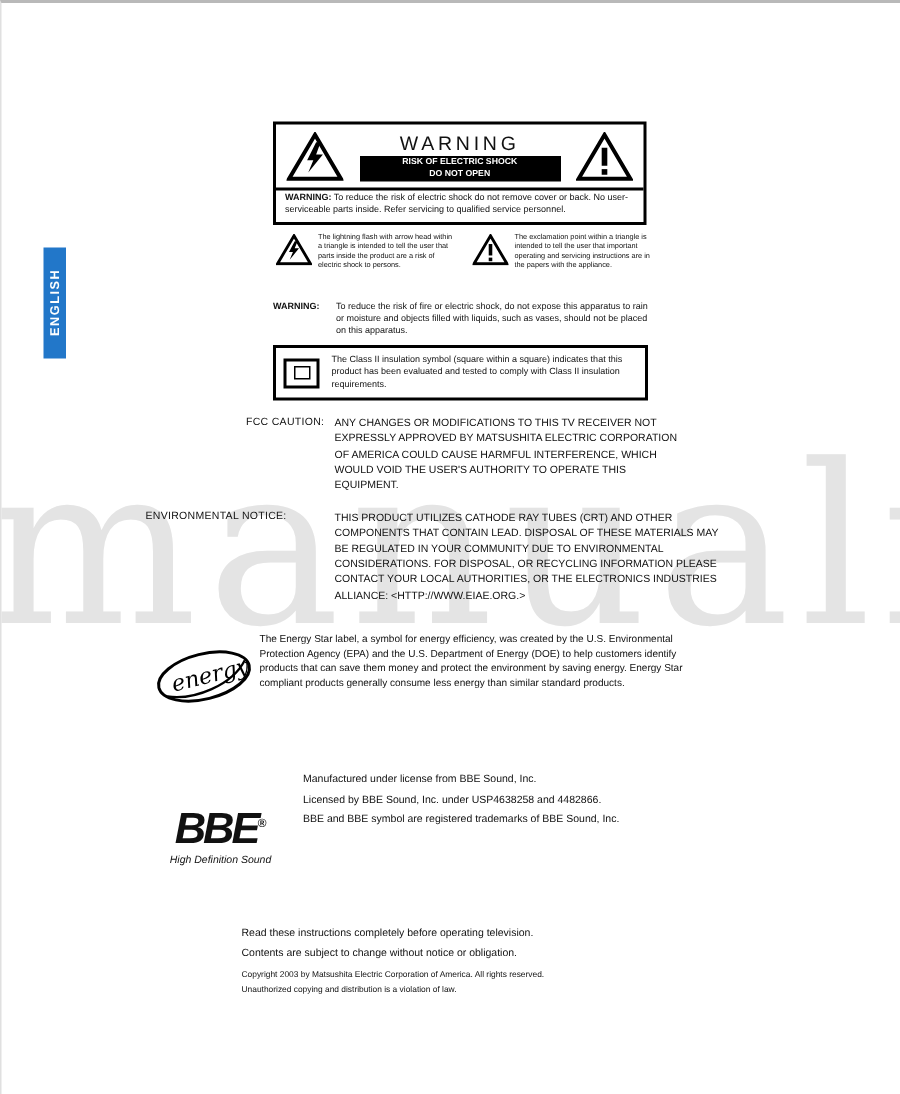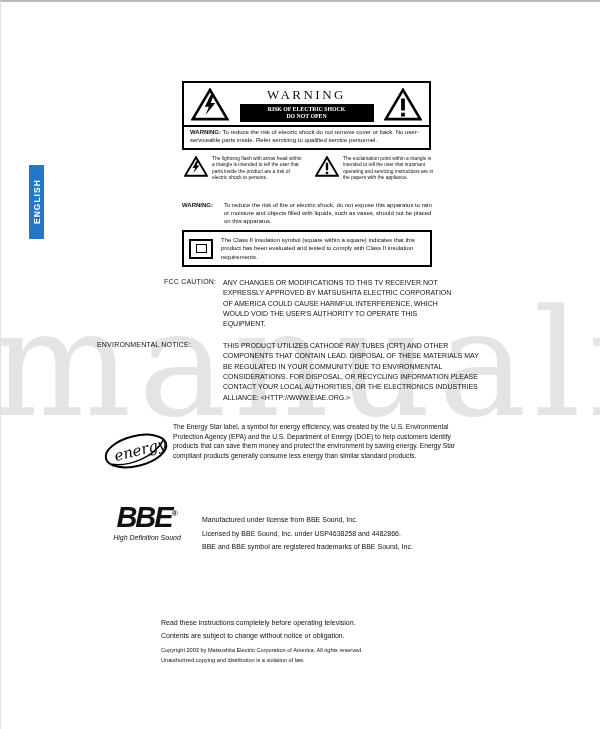--- a/index.html
+++ b/index.html
@@ -35,21 +35,21 @@
     font-size:8.5px;font-weight:bold;letter-spacing:1px;
   }
 
   
   .warn-box{
     left:181px;top:79px;width:249px;height:69px;
     border:2px solid #000;box-sizing:border-box;
   }
   .warn-top{
     display:flex;align-items:center;justify-content:space-between;
-    padding:3px 7px 2px 7px;height:42px;box-sizing:border-box;font-family:Liberation Serif, serif;
+    padding:3px 7px 2px 7px;height:42px;box-sizing:border-box;
   }
   .warn-center{display:flex;flex-direction:column;align-items:center;}
   .warn-title{font-size:13px;letter-spacing:2.5px;font-weight:500;}
   .risk-bar{
     background:#000;color:#fff;width:134px;
     text-align:center;font-size:5.8px;line-height:1.25;
     padding:1.5px 0;margin-top:1px;font-weight:bold;
   }
   .warn-divider{border-top:2px solid #000;}
   .warn-bottom{
@@ -103,21 +103,21 @@
   .energy-logo{left:100px;top:423px;}
   .energy-text{
     left:172px;top:420px;width:305px;
     font-size:6.7px;line-height:1.45;
   }
 
   
   .bbe-logo{left:103px;top:501px;width:86px;text-align:center;}
   .bbe-word{
     font-size:29px;font-weight:bold;font-style:italic;
-    letter-spacing:-2px;line-height:1;white-space:nowrap;
+    letter-spacing:-2px;line-height:1;white-space:nowrap;margin-top:36px;
   }
   .bbe-reg{font-size:8px;vertical-align:super;letter-spacing:0;}
   .bbe-tag{font-size:7px;font-style:italic;margin-top:2px;}
   .bbe-text{left:201px;top:511px;font-size:7px;line-height:1.95;}
 
   
   .footer-1{left:160px;top:617px;font-size:7px;}
   .footer-2{left:160px;top:630px;font-size:7px;}
   .footer-3{left:160px;top:645px;font-size:5.6px;}
   .footer-4{left:160px;top:655px;font-size:5.6px;}

